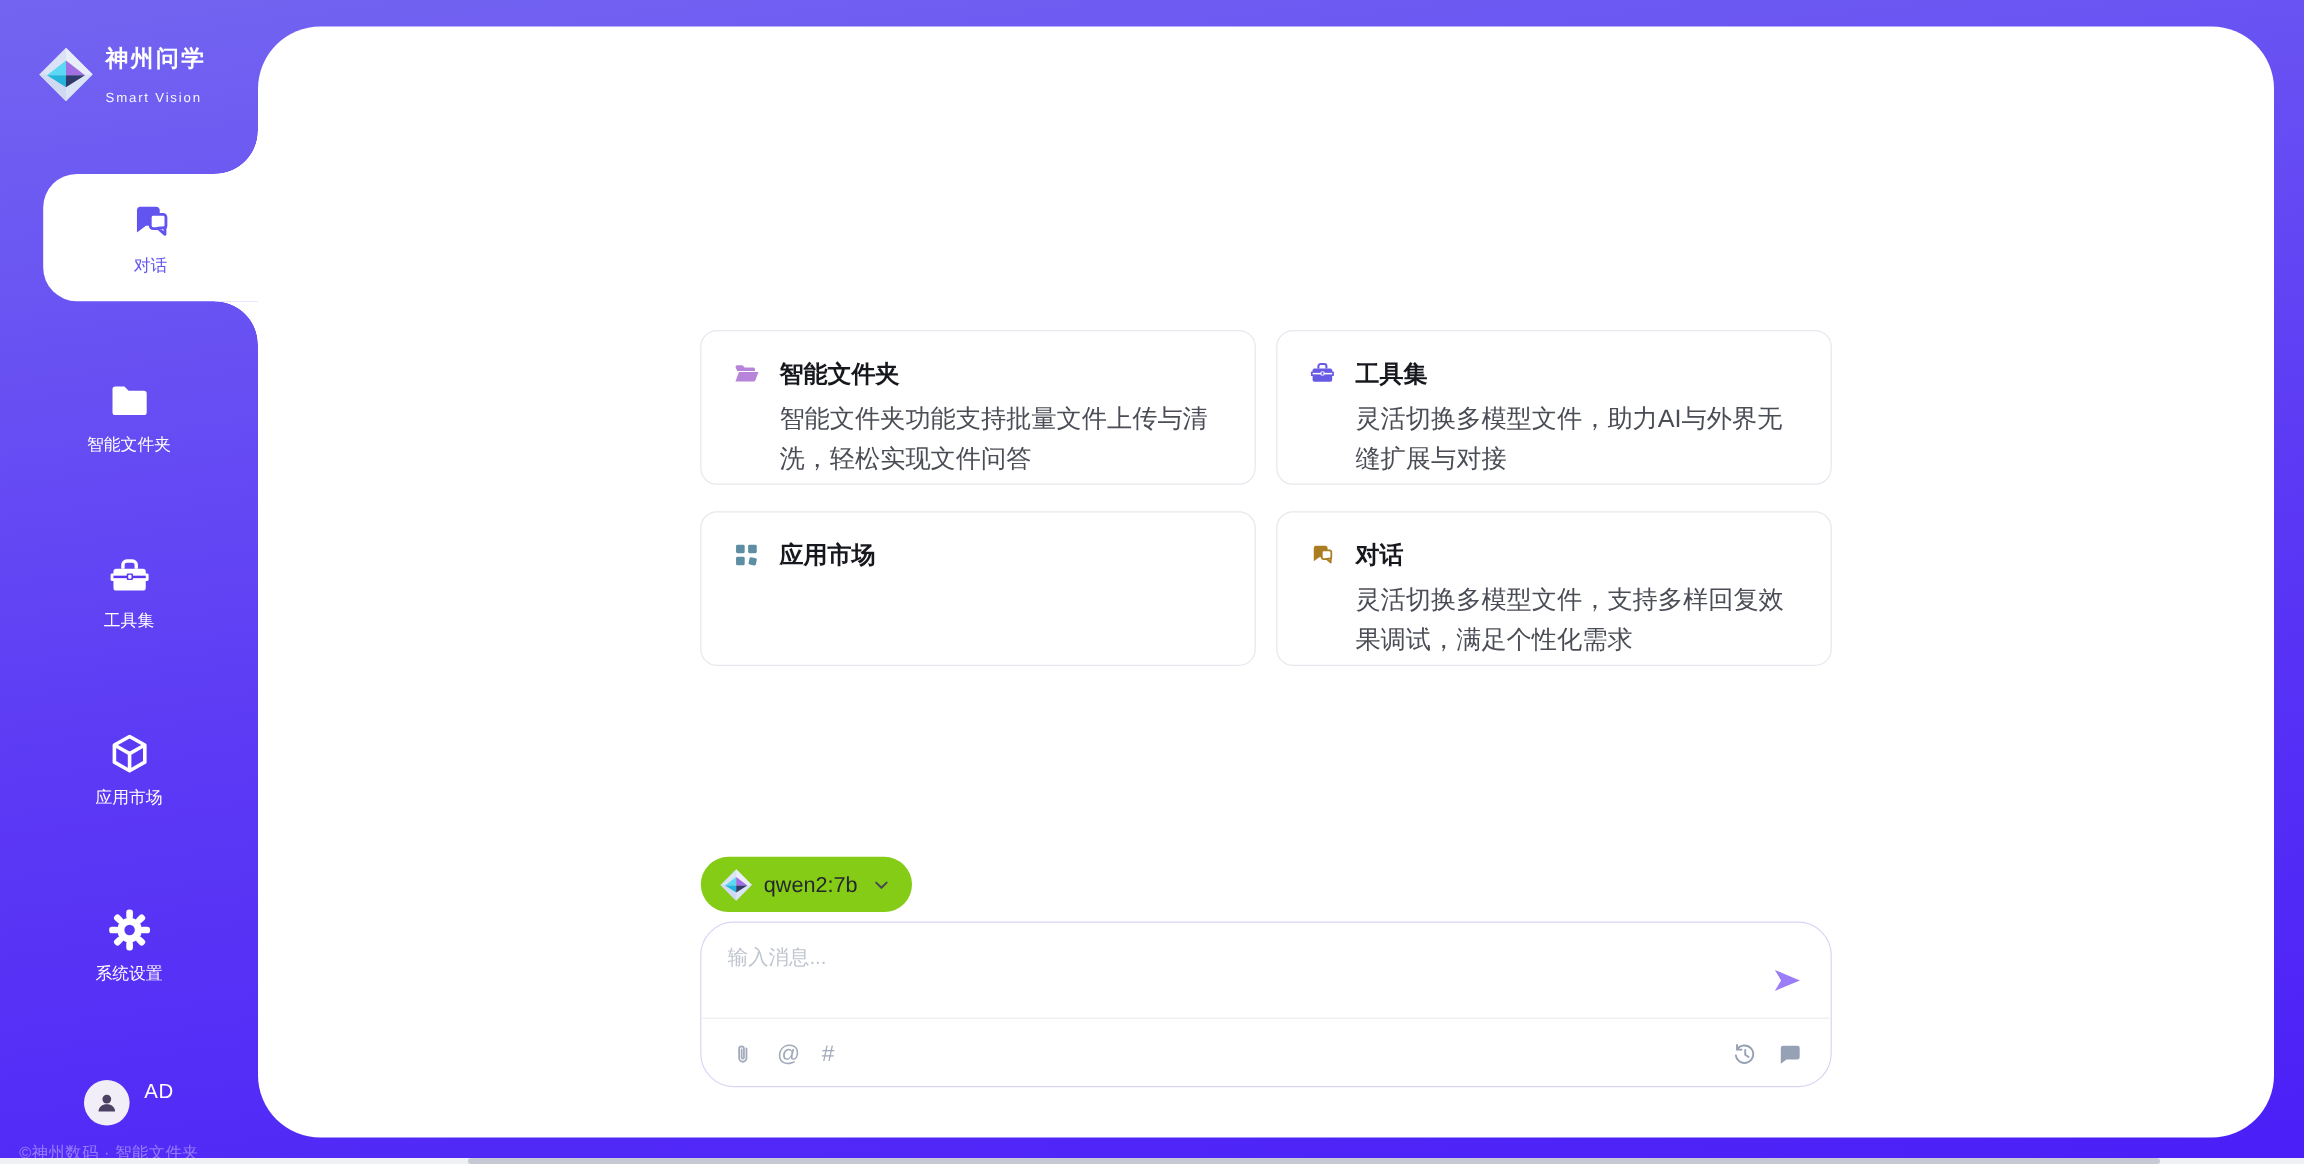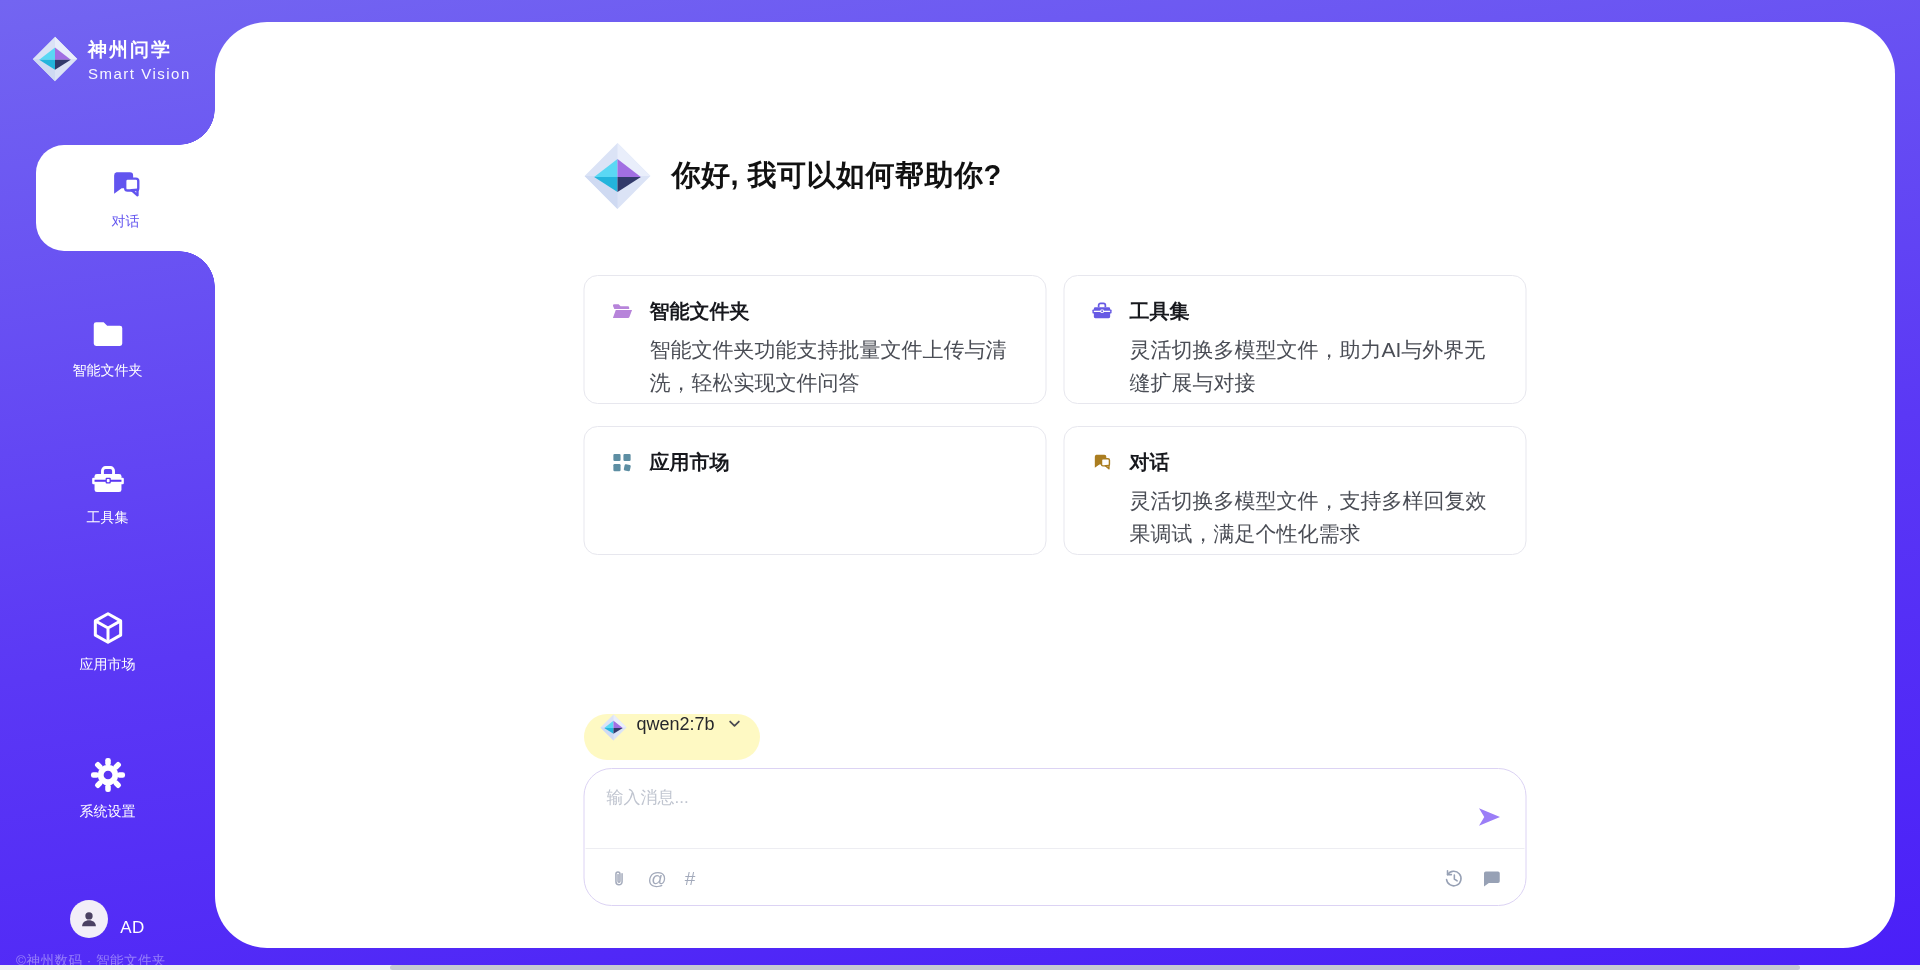--- a/index.html
+++ b/index.html
@@ -14,21 +14,21 @@
   .main-panel {
     position:absolute; left:215px; top:22px; right:25px; bottom:22px;
     background:#fff; border-radius:52px;
   }
 
   
   .sidebar { position:absolute; left:0; top:12px; width:215px; height:100%; }
   .brand { position:absolute; top:24px; left:32px; display:flex; align-items:center; gap:10px; }
   .brand svg { width:46px; height:46px; }
   .brand-name { color:#fff; font-size:19px; font-weight:bold; letter-spacing:2px; }
-  .brand-sub { color:#fff; font-size:15px; letter-spacing:1.5px; opacity:.95; margin-top:2px; }
+  .brand-sub { color:#fff; font-size:11px; letter-spacing:1.5px; opacity:.95; margin-top:14px; }
 
   .nav-item {
     position:absolute; left:0; width:215px; height:100px;
     display:flex; flex-direction:column; align-items:center; justify-content:center; gap:9px;
     color:#fff; cursor:pointer;
   }
   .nav-item .nav-ic { width:38px; height:38px; display:block; color:#fff; --hole:#5b36f3; }
   .nav-item .nav-ic svg { width:100%; height:100%; }
   .nav-label { font-size:14px; }
 
@@ -44,21 +44,21 @@
   }
   .nav-item.active::before {
     top:-36px; background:radial-gradient(circle 36px at 0 0, transparent 35.5px, #fff 36px);
   }
   .nav-item.active::after {
     bottom:-36px; background:radial-gradient(circle 36px at 0 100%, transparent 35.5px, #fff 36px);
   }
 
   .user-row {
     position:absolute; left:0; bottom:44px; width:215px;
-    display:flex; align-items:flex-end; justify-content:center; gap:12px; cursor:pointer;
+    display:flex; align-items:flex-start; justify-content:center; gap:12px; cursor:pointer;
   }
   .avatar {
     width:38px; height:38px; border-radius:50%; background:#f2eef8;
     display:flex; align-items:center; justify-content:center; color:#4b4163;
   }
   .avatar svg { width:22px; height:22px; }
   .user-name { color:#fff; font-size:17px; letter-spacing:.5px; }
   .side-footer {
     position:absolute; left:16px; bottom:12px;
     color:rgba(255,255,255,.38); font-size:13.5px; letter-spacing:.5px;
@@ -79,22 +79,22 @@
   .card-head { display:flex; align-items:center; gap:16px; }
   .card-ic { width:23px; height:23px; }
   .card-ic svg { width:100%; height:100%; }
   .card-title { font-size:20px; font-weight:bold; color:#17181d; }
   .card-desc {
     margin-top:9px; padding-left:39px;
     font-size:21px; color:#4a4d55; line-height:1.55;
   }
 
   .model-pill {
-    top:692px; display:inline-flex; align-items:flex-start; gap:10px;
-    height:46px; padding:0 16px; border-radius:23px; background:#fef9c3;
+    top:692px; display:inline-flex; align-items:center; gap:10px;
+    height:46px; padding:0 16px; border-radius:23px; background:#84cc16;
     width:auto; left:calc(50% - 471.5px); transform:none; cursor:pointer;
   }
   .model-pill svg.dia { width:27px; height:27px; }
   .model-label { font-size:18px; color:#26272c; }
   .model-pill .chev { width:19px; height:19px; color:#4a4a52; }
   .model-pill .chev svg { width:100%; height:100%; }
 
   .composer {
     top:746px; height:138px; background:#fff;
     border:1px solid #dcd3f4; border-radius:28px; position:absolute;
@@ -211,26 +211,20 @@
       <path d="M3 4.5 21 12 3 19.5 7.5 12Z" fill="currentColor"></path>
     </symbol>
     <symbol id="sym-chevron" viewBox="0 0 24 24">
       <path d="M6.5 9.5 12 15l5.5-5.5" fill="none" stroke="currentColor" stroke-width="2.2" stroke-linecap="round" stroke-linejoin="round"></path>
     </symbol>
   </defs>
 </svg>
 
 <div class="main-panel">
 
-  <div class="content-col greeting" style="position:absolute;">
-    <svg>
-        <use href="#sym-diamond"></use>
-      </svg>
-    <h1>你好, 我可以如何帮助你?</h1>
-  </div>
 
   <div class="content-col cards" style="position:absolute;">
 
     <div class="card">
       <div class="card-head">
         <span class="card-ic" style="color: rgb(183, 132, 218);"><svg>
               <use href="#sym-folder-open"></use>
             </svg></span>
         <span class="card-title">智能文件夹</span>
       </div>

